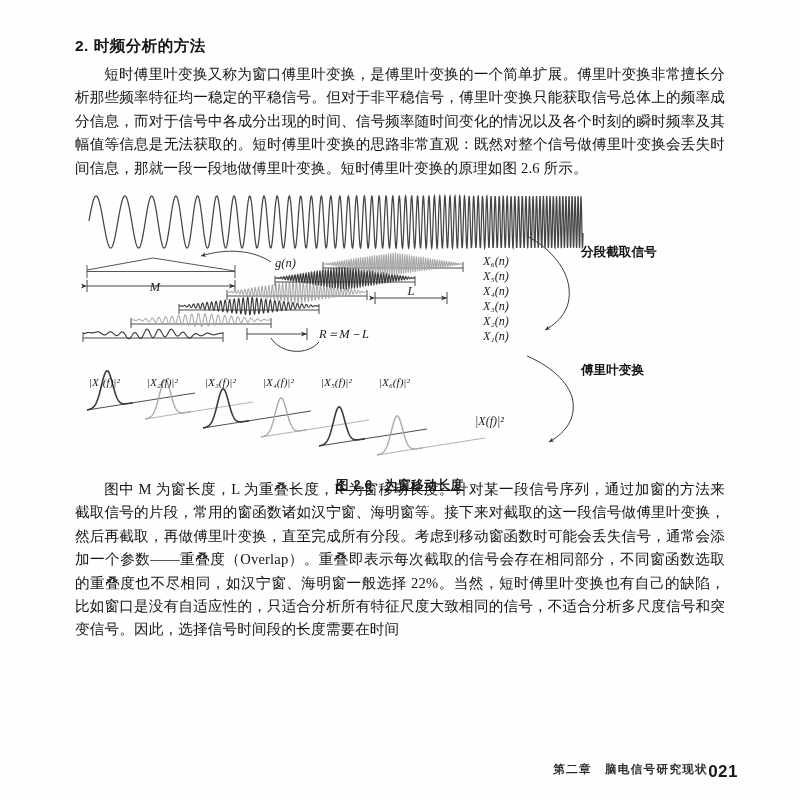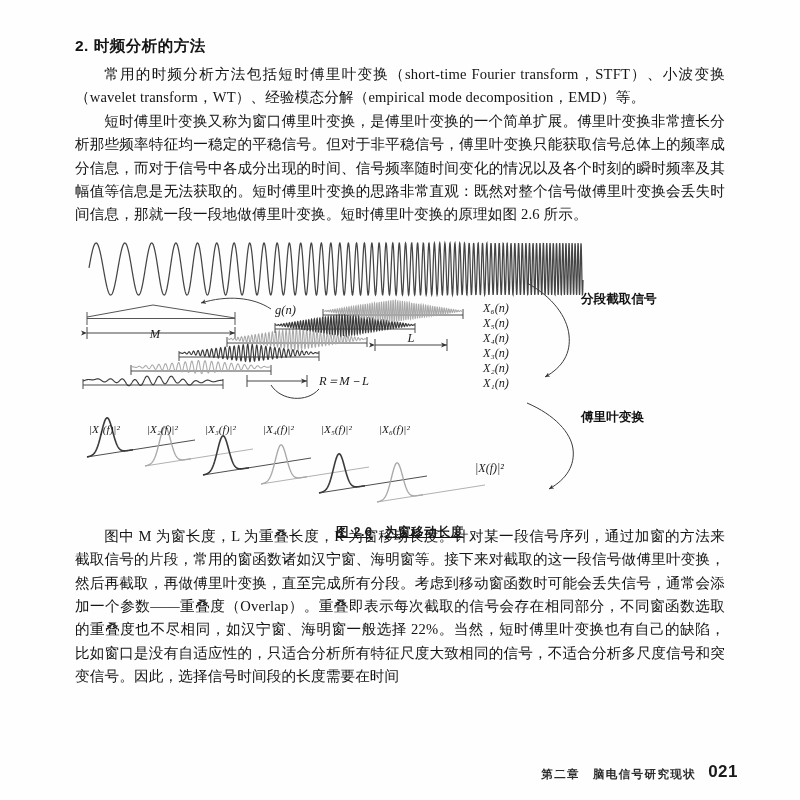--- a/index.html
+++ b/index.html
@@ -79,22 +79,21 @@
     color: #1a1a1a;
   }
   .fig-caption .capnum { margin-right: 12px; text-align: center; }
 
   
   .footer {
     position: absolute;
     right: 62px;
     bottom: 18px;
     display: flex;
-    align-items: flex-end;
-    gap: 12px;
+    align-items: flex-start;
     font-family: "Liberation Sans", "DejaVu Sans", sans-serif;
     color: #2b2b2b;
   }
   .footer .chapter {
     font-size: 11.5px;
     font-weight: bold;
     letter-spacing: 1.4px;
   }
   .footer .pagenum {
     font-size: 17px;
@@ -107,21 +106,20 @@
 </style>
 </head>
 <body>
 
 <div class="page">
 
   <div class="content">
 
     <h2 class="section-heading">2.  时频分析的方法</h2>
 
-    <p class="body-text indent">常用的时频分析方法包括短时傅里叶变换（short-time Fourier transform，STFT）、小波变换（wavelet transform，WT）、经验模态分解（empirical mode decomposition，EMD）等。</p>
 
 
     <p class="body-text indent">短时傅里叶变换又称为窗口傅里叶变换，是傅里叶变换的一个简单扩展。傅里叶变换非常擅长分析那些频率特征均一稳定的平稳信号。但对于非平稳信号，傅里叶变换只能获取信号总体上的频率成分信息，而对于信号中各成分出现的时间、信号频率随时间变化的情况以及各个时刻的瞬时频率及其幅值等信息是无法获取的。短时傅里叶变换的思路非常直观：既然对整个信号做傅里叶变换会丢失时间信息，那就一段一段地做傅里叶变换。短时傅里叶变换的原理如图 2.6 所示。</p>
 
     <div class="figure">
       <svg width="650" height="288" viewBox="0 0 650 288">
         <defs>
           <marker id="ar" markerWidth="7" markerHeight="7" refX="6" refY="3" orient="auto" markerUnits="strokeWidth">
             <path d="M0,0.4 L6,3 L0,5.6 L1.6,3 Z" fill="#333"></path>
           </marker>

